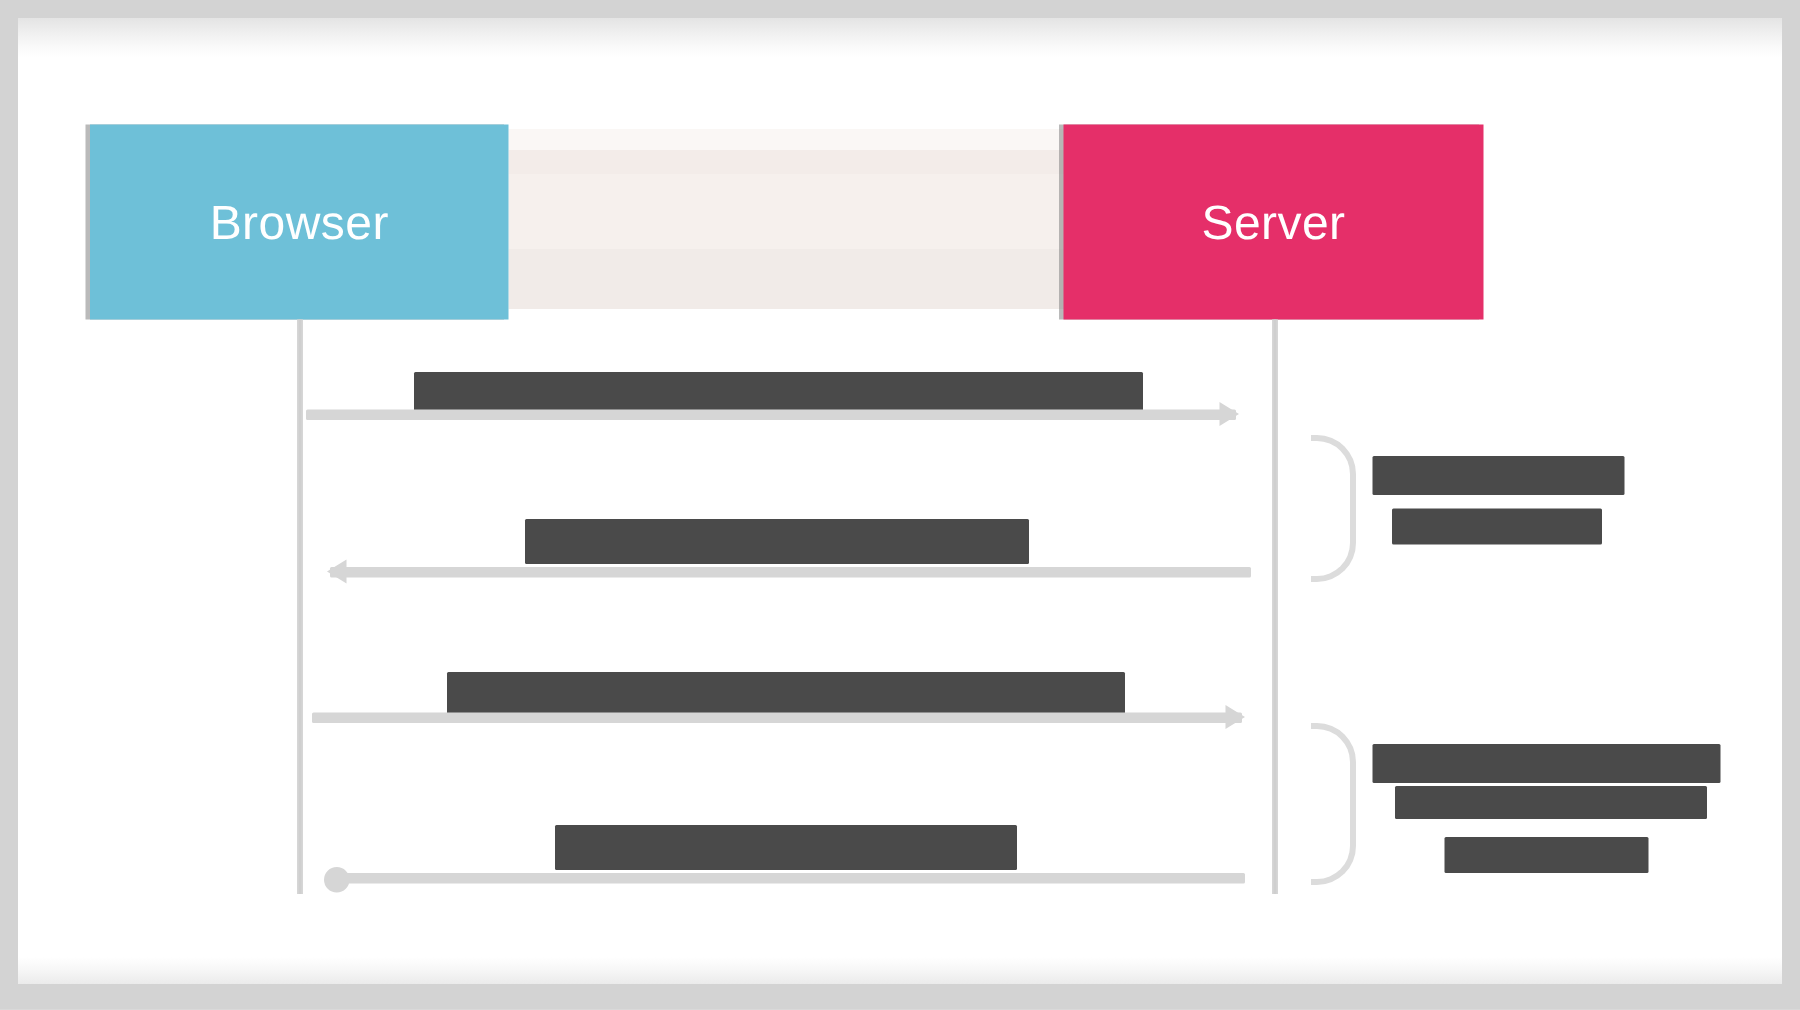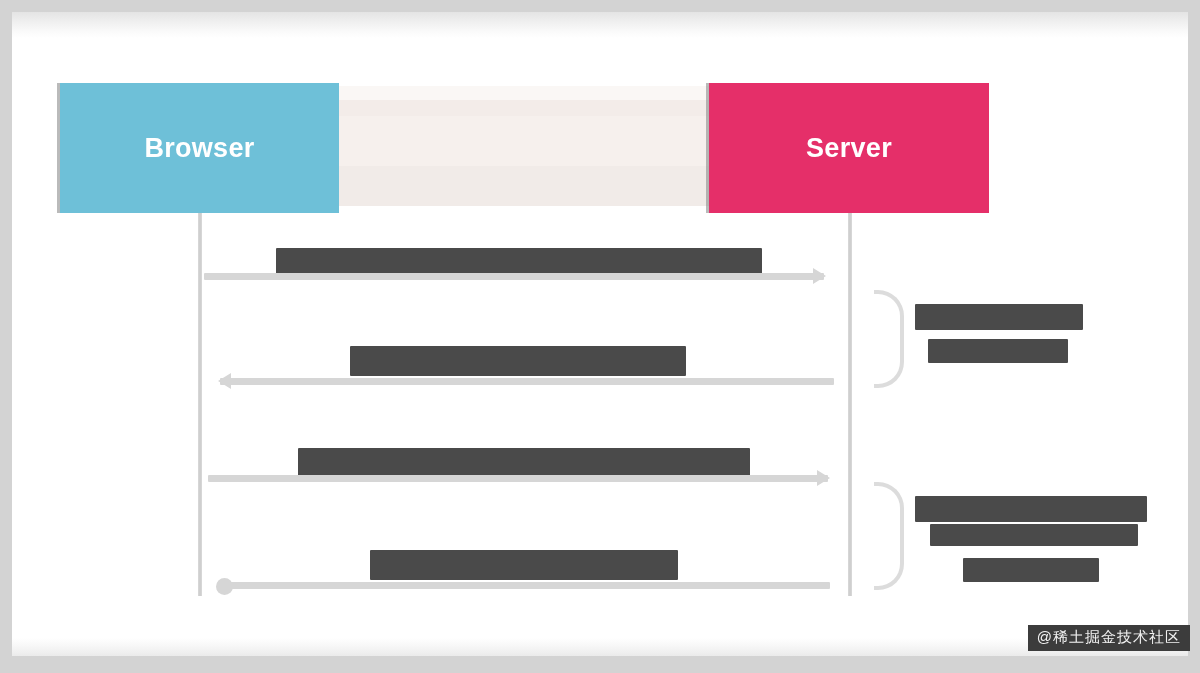--- a/index.html
+++ b/index.html
@@ -55,22 +55,22 @@
   .warm-band.b3 { left: 327px; top: 104px; width: 374px; height: 50px; background:#f6f0ed; }
   .warm-band.b4 { left: 327px; top: 154px; width: 374px; height: 40px; background:#f1ebe8; }
 
   
   .actor {
     position: absolute;
     display: flex;
     align-items: center;
     justify-content: center;
     color: #ffffff;
-    font-size: 27px;
-    font-weight: 700;
+    font-size: 32px;
+    font-weight: 400;
     letter-spacing: 0.3px;
     box-shadow: -3px 0 0 0 rgba(130,130,130,0.55);
   }
   #actor-browser {
     left: 48px; top: 71px;
     width: 279px; height: 130px;
     background: #6ec0d8;
   }
   #actor-server {
     left: 697px; top: 71px;
@@ -221,15 +221,14 @@
 
     <div class="brace" style="left:862px; top:470px; height:100px;"></div>
     <div class="note-line" style="left:903px; top:484px; width:232px; height:26px;"></div>
     <div class="note-line" style="left:918px; top:512px; width:208px; height:22px;"></div>
     <div class="note-line" style="left:951px; top:546px; width:136px; height:24px;"></div>
 
     <div id="slide-fade-bottom"></div>
 
   </div>
 
-  <div id="watermark">@稀土掘金技术社区</div>
 
 </div>
 
 </body></html>

